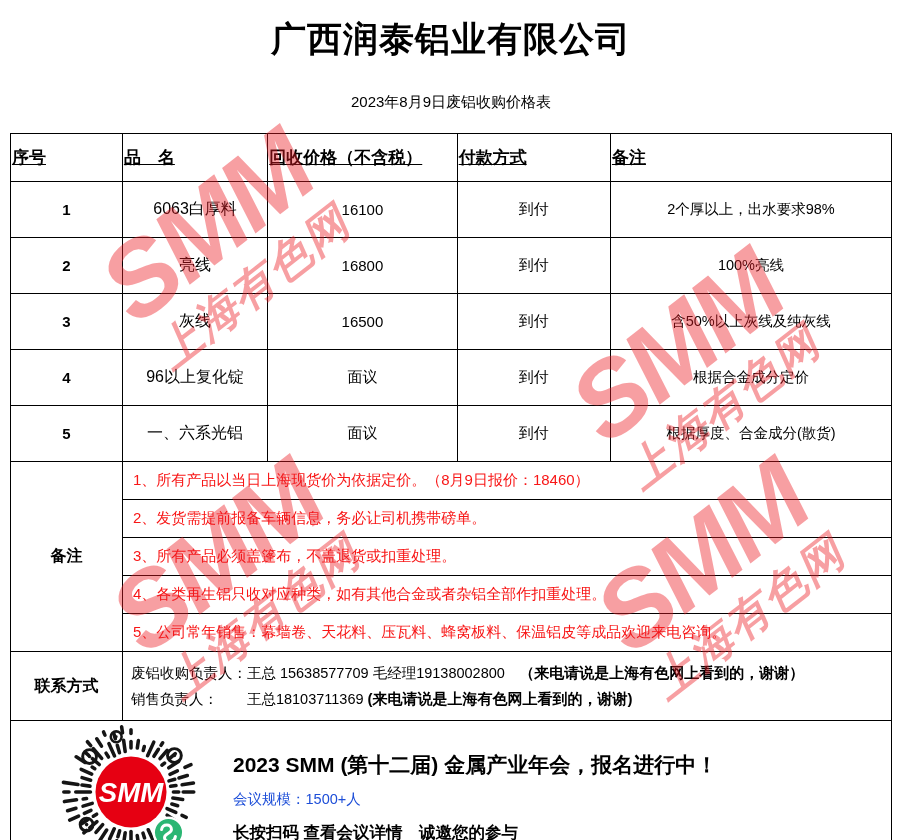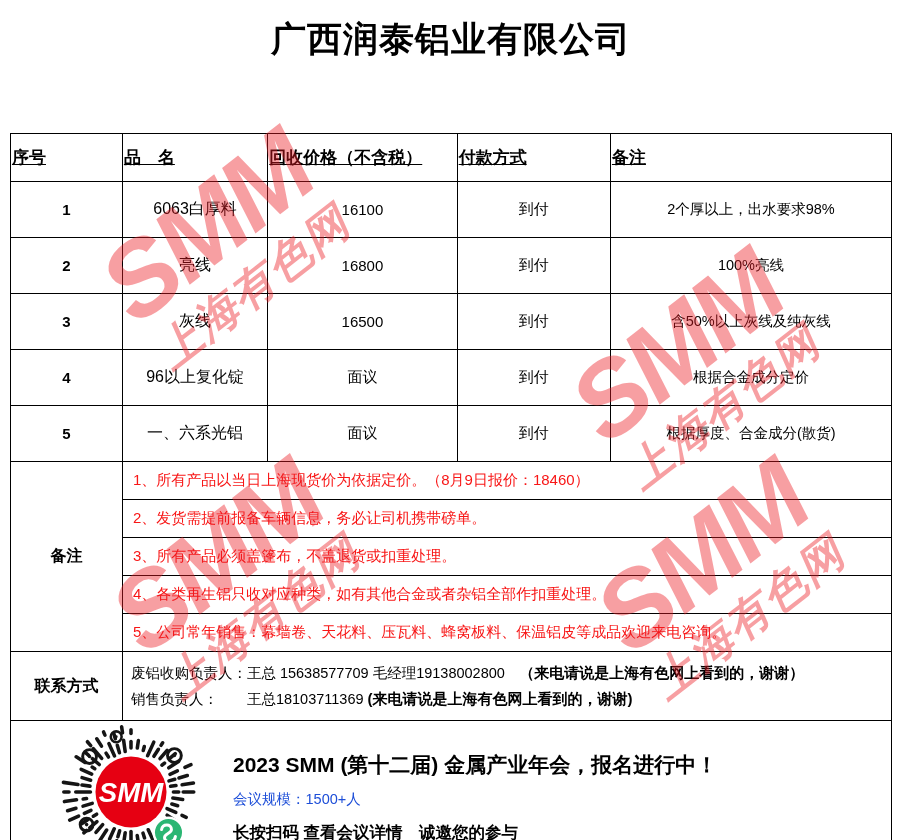--- a/index.html
+++ b/index.html
@@ -36,20 +36,21 @@
   .wm2{left:525px;top:295px;}
   .wm3{left:65px;top:505px;}
   .wm4{left:550px;top:505px;}
 </style>
 </head>
 <body>
 
 <div class="page">
 
   <h1 class="title">广西润泰铝业有限公司</h1>
+  <div class="subtitle">2023年8月9日废铝收购价格表</div>
 
   <table class="price">
     <colgroup>
       <col style="width:12.7%">
         <col style="width:16.5%">
         <col style="width:21.5%">
         <col style="width:17.4%">
         <col style="width:31.9%">
     </colgroup>
     <tbody>

